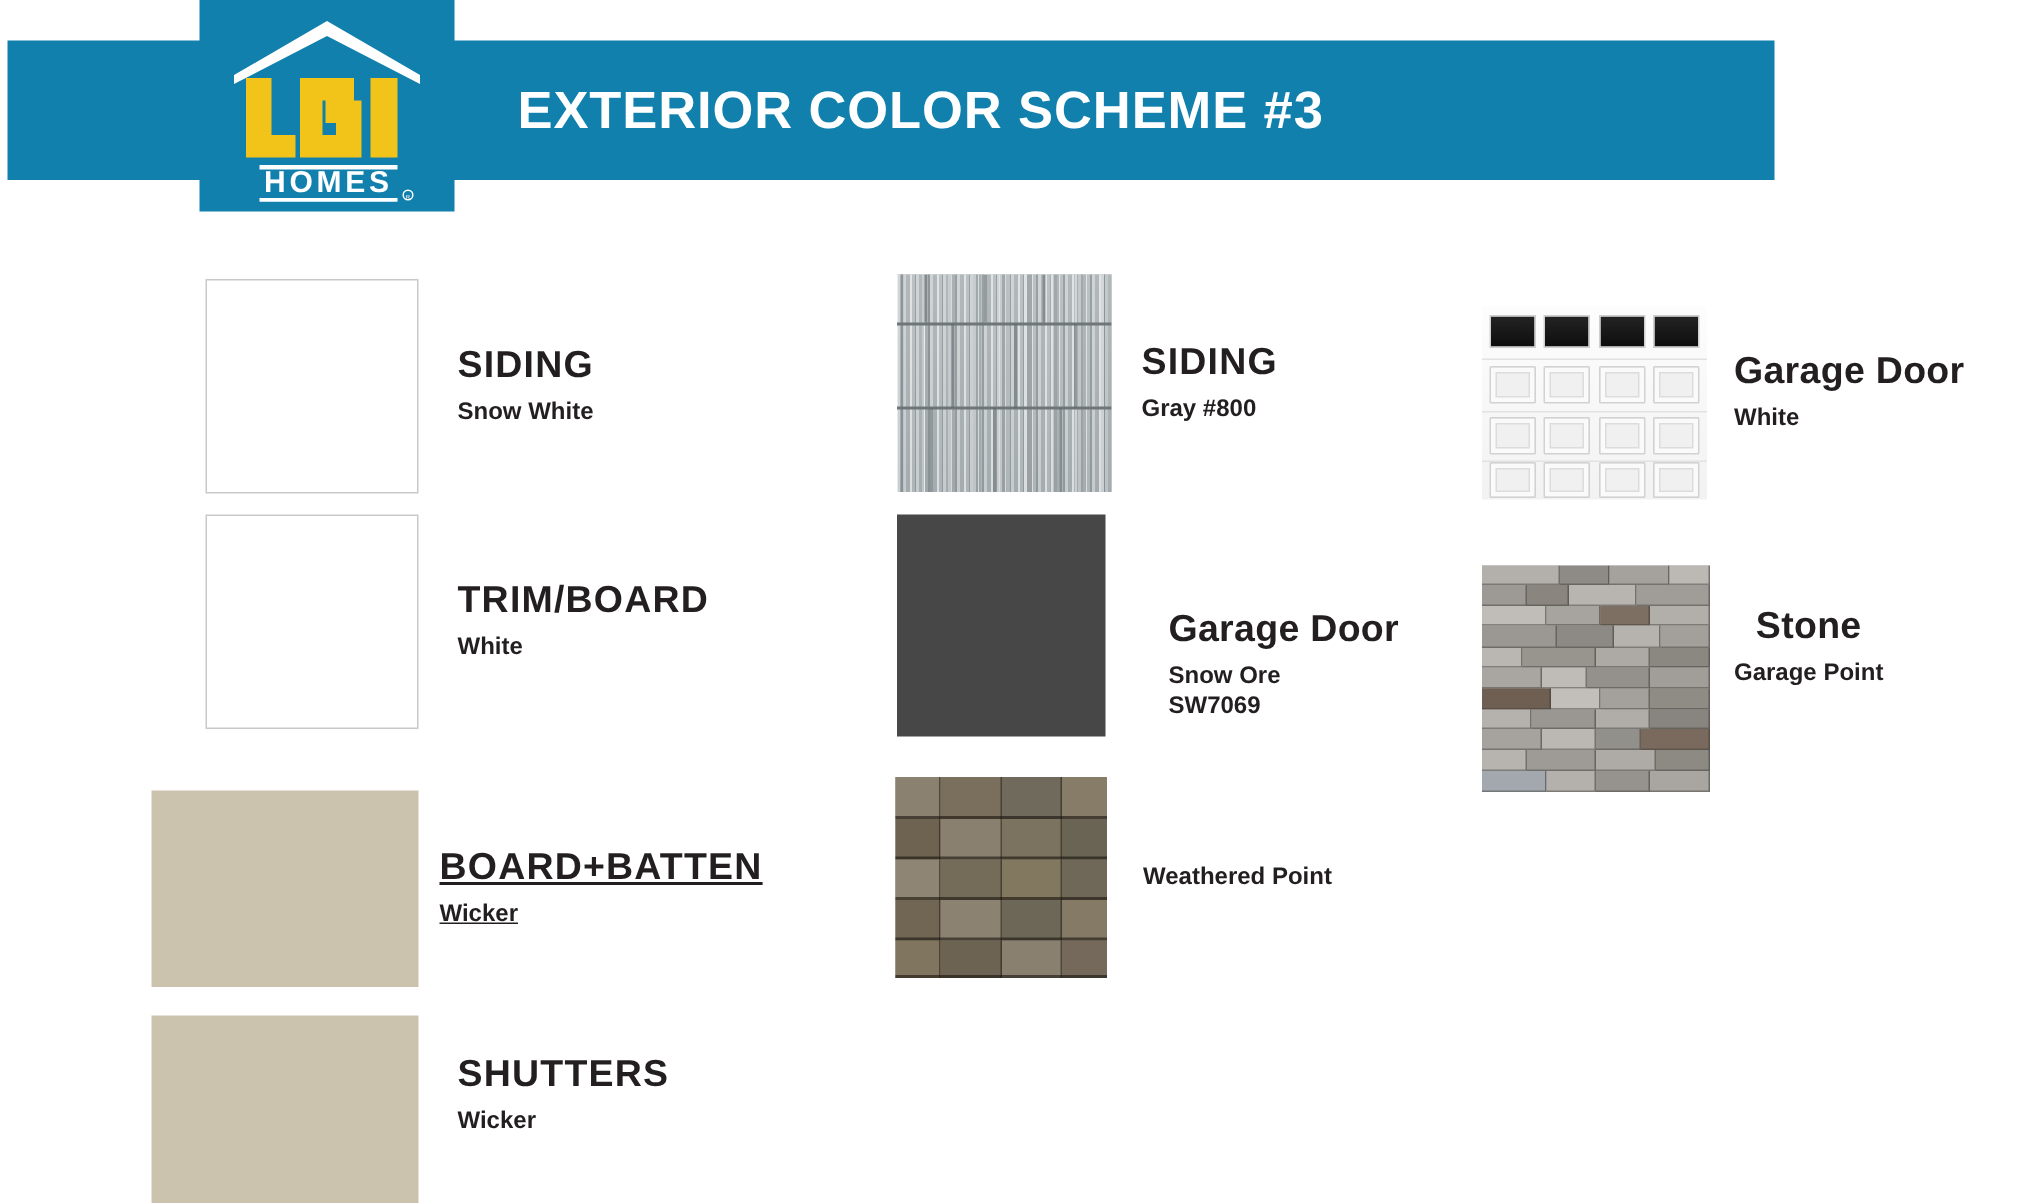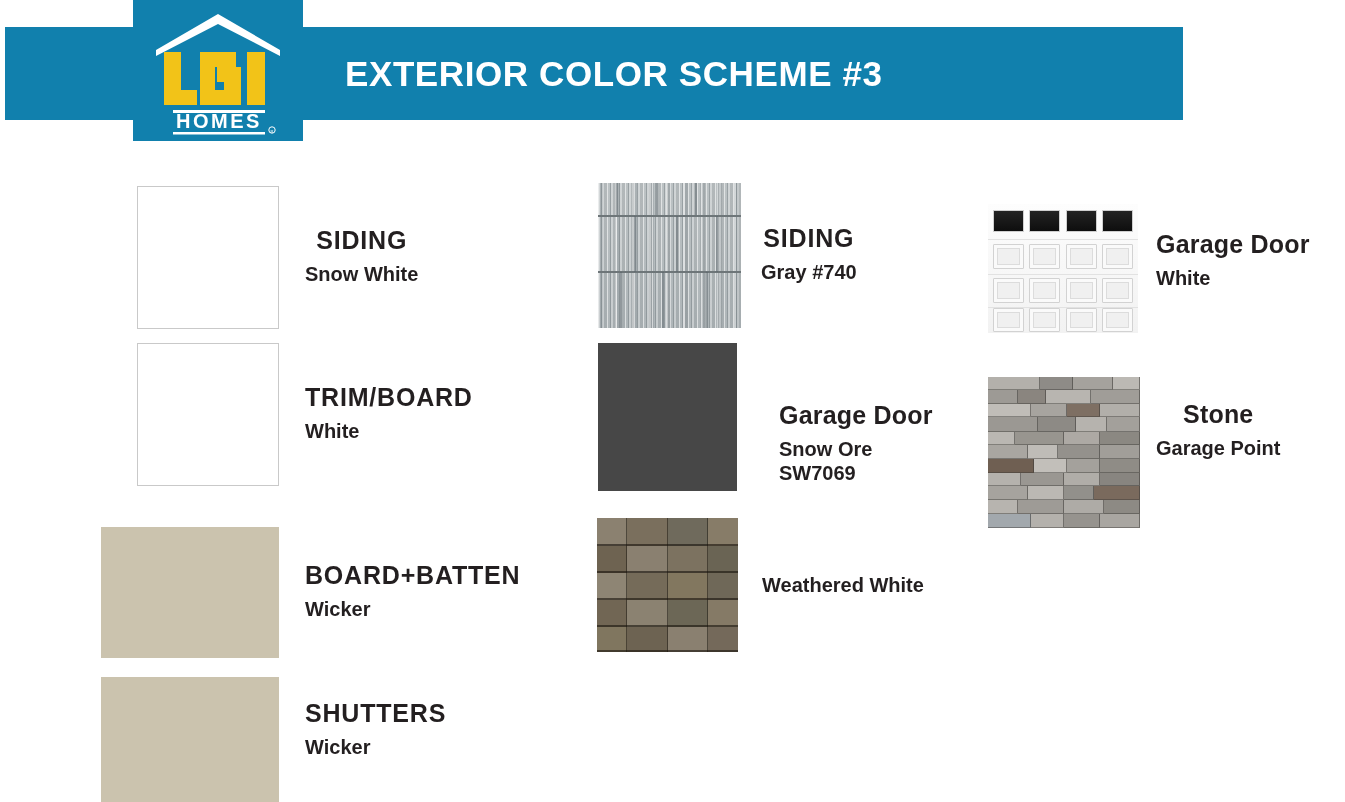--- a/index.html
+++ b/index.html
@@ -83,21 +83,21 @@
     font-size: 25px;
     font-weight: bold;
     letter-spacing: 0.8px;
     color: #231f20;
     white-space: nowrap;
     margin-bottom: 9px;
     text-align: center;
   }
   .lbl-title.mixed { letter-spacing: 0.2px; }
   .lbl-sub {
-    font-size: 20px;
+    font-size: 16px;
     font-weight: bold;
     color: #231f20;
     white-space: nowrap;
     line-height: 1.22;
   }
 
   
   .tex-shake {
     background-color: #b3babd;
     background-image:
@@ -238,21 +238,21 @@
   <div class="row" style="left:137px; top:343px;">
     <div class="swatch bordered" style="width:142px;height:143px;background:#ffffff;"></div>
     <div class="labels">
       <div class="lbl-title">TRIM/BOARD</div>
       <div class="lbl-sub">White</div>
     </div>
   </div>
 
   <div class="row" style="left:101px; top:527px;">
     <div class="swatch" style="width:178px;height:131px;background:#cbc3ae;"></div>
-    <div class="labels" style="margin-left:26px;">
+    <div class="labels" style="margin-left:14px;text-decoration:underline;">
       <div class="lbl-title">BOARD+BATTEN</div>
       <div class="lbl-sub">Wicker</div>
     </div>
   </div>
 
   <div class="row" style="left:101px; top:677px;">
     <div class="swatch" style="width:178px;height:125px;background:#cbc3ae;"></div>
     <div class="labels" style="margin-left:26px; margin-top:-18px;">
       <div class="lbl-title">SHUTTERS</div>
       <div class="lbl-sub">Wicker</div>
@@ -271,21 +271,21 @@
       <div class="shake-seam" style="left:97px;  top:0;   height:32px;"></div>
       <div class="shake-seam" style="left:36px;  top:33px;height:56px;"></div>
       <div class="shake-seam" style="left:78px;  top:33px;height:56px;"></div>
       <div class="shake-seam" style="left:118px; top:33px;height:56px;"></div>
       <div class="shake-seam" style="left:22px;  top:89px;height:57px;"></div>
       <div class="shake-seam" style="left:64px;  top:89px;height:57px;"></div>
       <div class="shake-seam" style="left:108px; top:89px;height:57px;"></div>
     </div>
     <div class="labels" style="margin-left:20px;">
       <div class="lbl-title">SIDING</div>
-      <div class="lbl-sub">Gray #740</div>
+      <div class="lbl-sub">Gray #800</div>
     </div>
   </div>
 
   <div class="row" style="left:598px; top:343px;">
     <div class="swatch" style="width:139px;height:148px;background:#474747;"></div>
     <div class="labels" style="margin-left:42px; margin-top:54px;">
       <div class="lbl-title mixed">Garage Door</div>
       <div class="lbl-sub">Snow Ore</div>
       <div class="lbl-sub">SW7069</div>
     </div>
@@ -318,21 +318,21 @@
         <div class="shingle-tab" style="background:#857a66;"></div>
       </div>
       <div class="shingle-row" style="top:109px; height:25px;">
         <div class="shingle-tab" style="background:#80765f;"></div>
         <div class="shingle-tab" style="background:#6d6352;"></div>
         <div class="shingle-tab" style="background:#8a8070;"></div>
         <div class="shingle-tab" style="background:#74695a;"></div>
       </div>
     </div>
     <div class="labels" style="margin-left:24px;">
-      <div class="lbl-sub">Weathered White</div>
+      <div class="lbl-sub">Weathered Point</div>
     </div>
   </div>
 </div>
 
 <div class="col">
 
   <div class="row" style="left:988px; top:204px;">
     <div class="swatch tex-garage" style="width:150px;height:129px;">
       <div class="garage-row" style="top:6px; height:22px;">
         <div class="garage-window" style="width:31px;height:22px;"></div>

